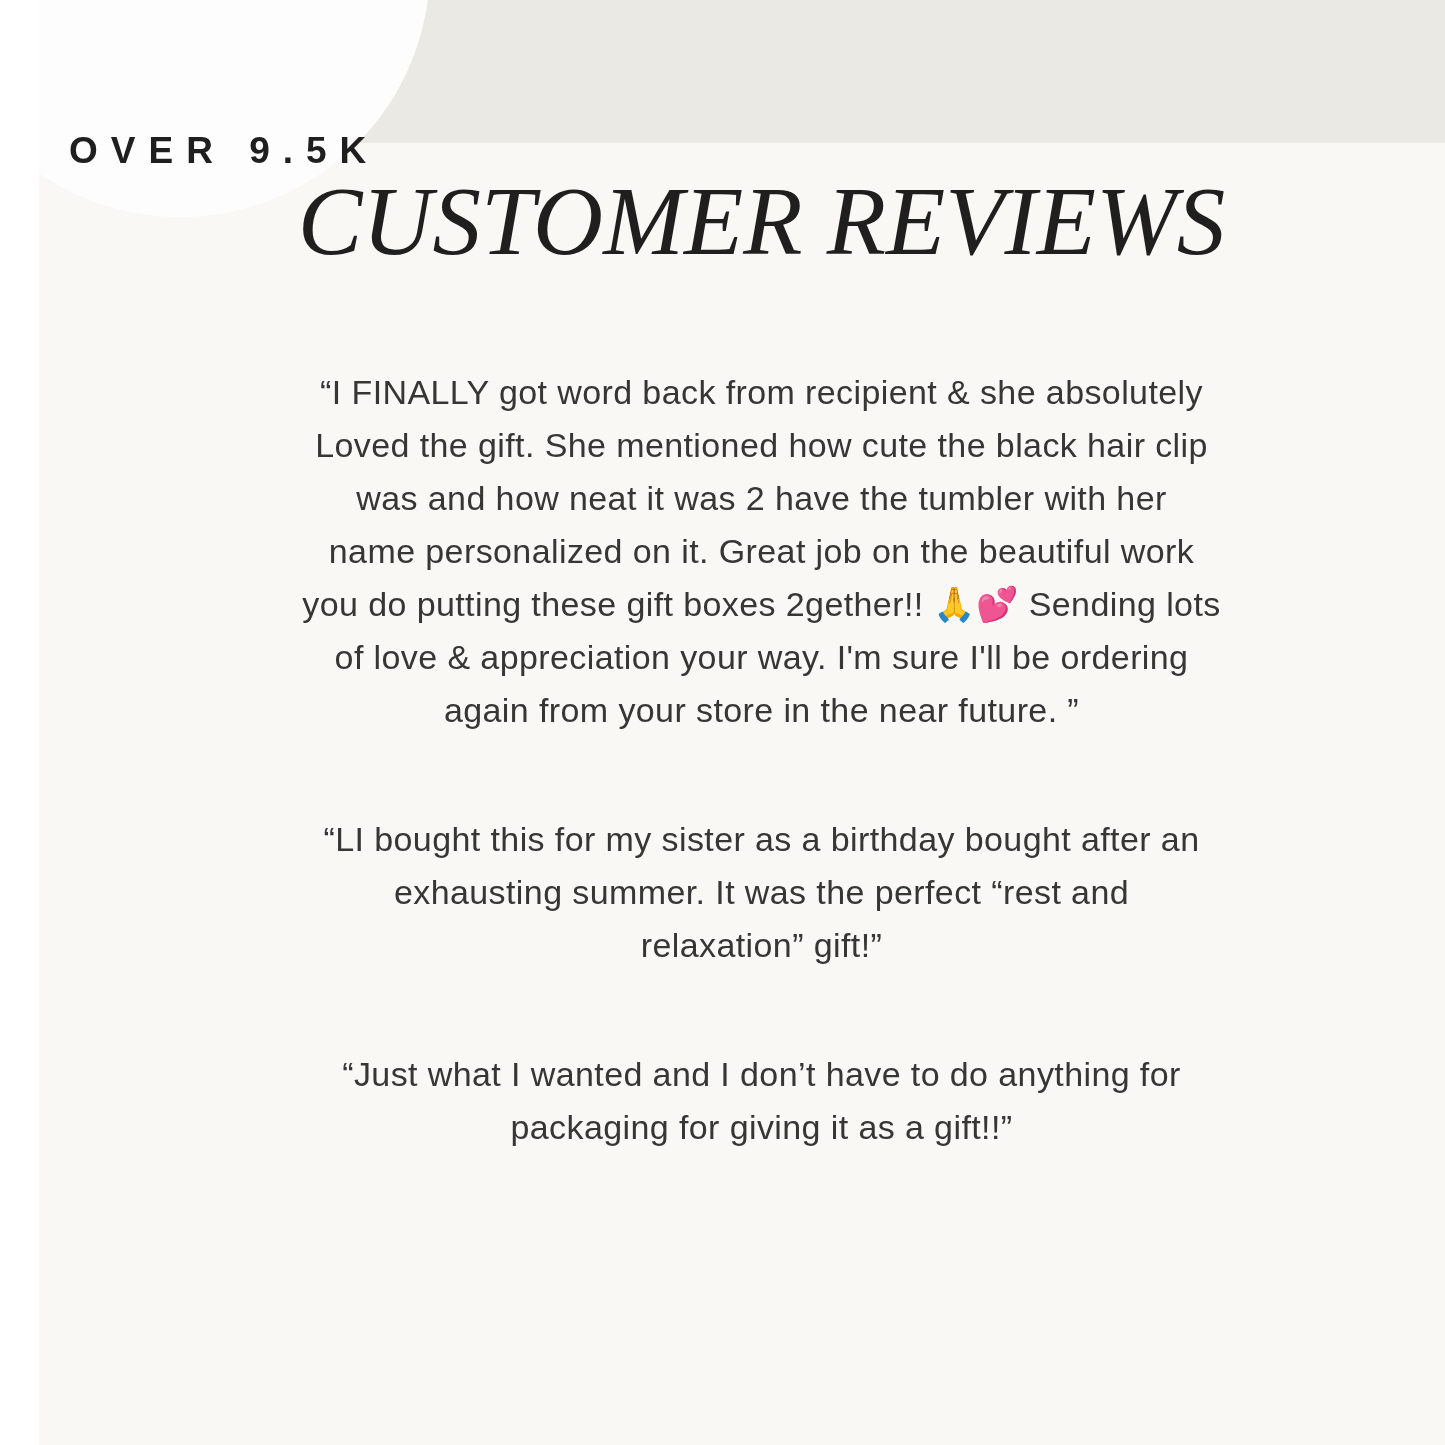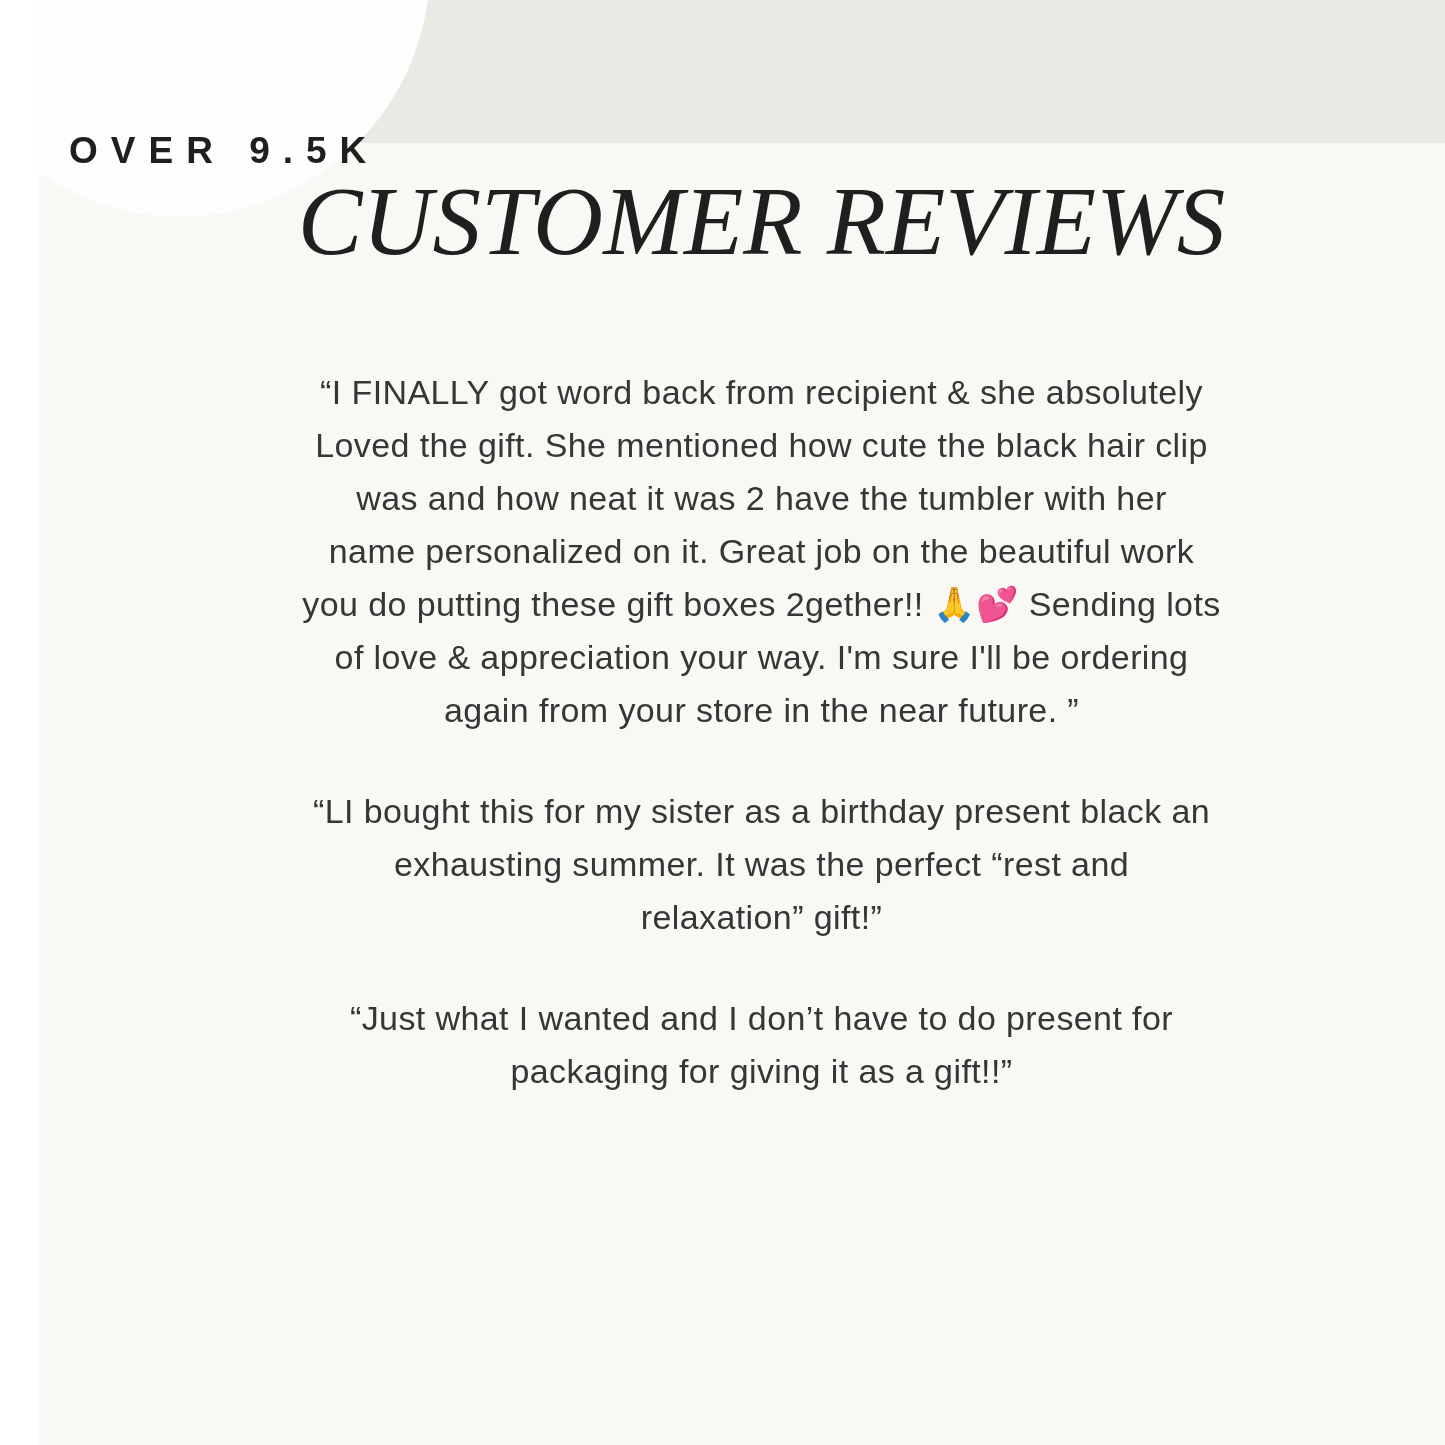--- a/index.html
+++ b/index.html
@@ -66,21 +66,21 @@
   }
 
   .reviews {
     position: absolute;
     top: 366px;
     left: 50%;
     transform: translateX(-50%);
     width: 1160px;
     display: flex;
     flex-direction: column;
-    gap: 48px;
+    gap: 76px;
   }
 
   .review {
     font-size: 34px;
     font-weight: 300;
     line-height: 53px;
     letter-spacing: 0.4px;
     color: var(--body_text, #363636);
     text-align: center;
     white-space: pre-line;
@@ -102,20 +102,20 @@
   <h1 class="title">CUSTOMER REVIEWS</h1>
 
   <div class="reviews">
     <p class="review">“I FINALLY got word back from recipient &amp; she absolutely
 Loved the gift. She mentioned how cute the black hair clip
 was and how neat it was 2 have the tumbler with her
 name personalized on it. Great job on the beautiful work
 you do putting these gift boxes 2gether!! 🙏💕 Sending lots
 of love &amp; appreciation your way. I'm sure I'll be ordering
 again from your store in the near future. ”</p>
-    <p class="review">“LI bought this for my sister as a birthday present black an
+    <p class="review">“LI bought this for my sister as a birthday bought after an
 exhausting summer. It was the perfect “rest and
 relaxation” gift!”</p>
-    <p class="review">“Just what I wanted and I don’t have to do present for
+    <p class="review">“Just what I wanted and I don’t have to do anything for
 packaging for giving it as a gift!!”</p>
   </div>
 
 </div>
 
 </body></html>

